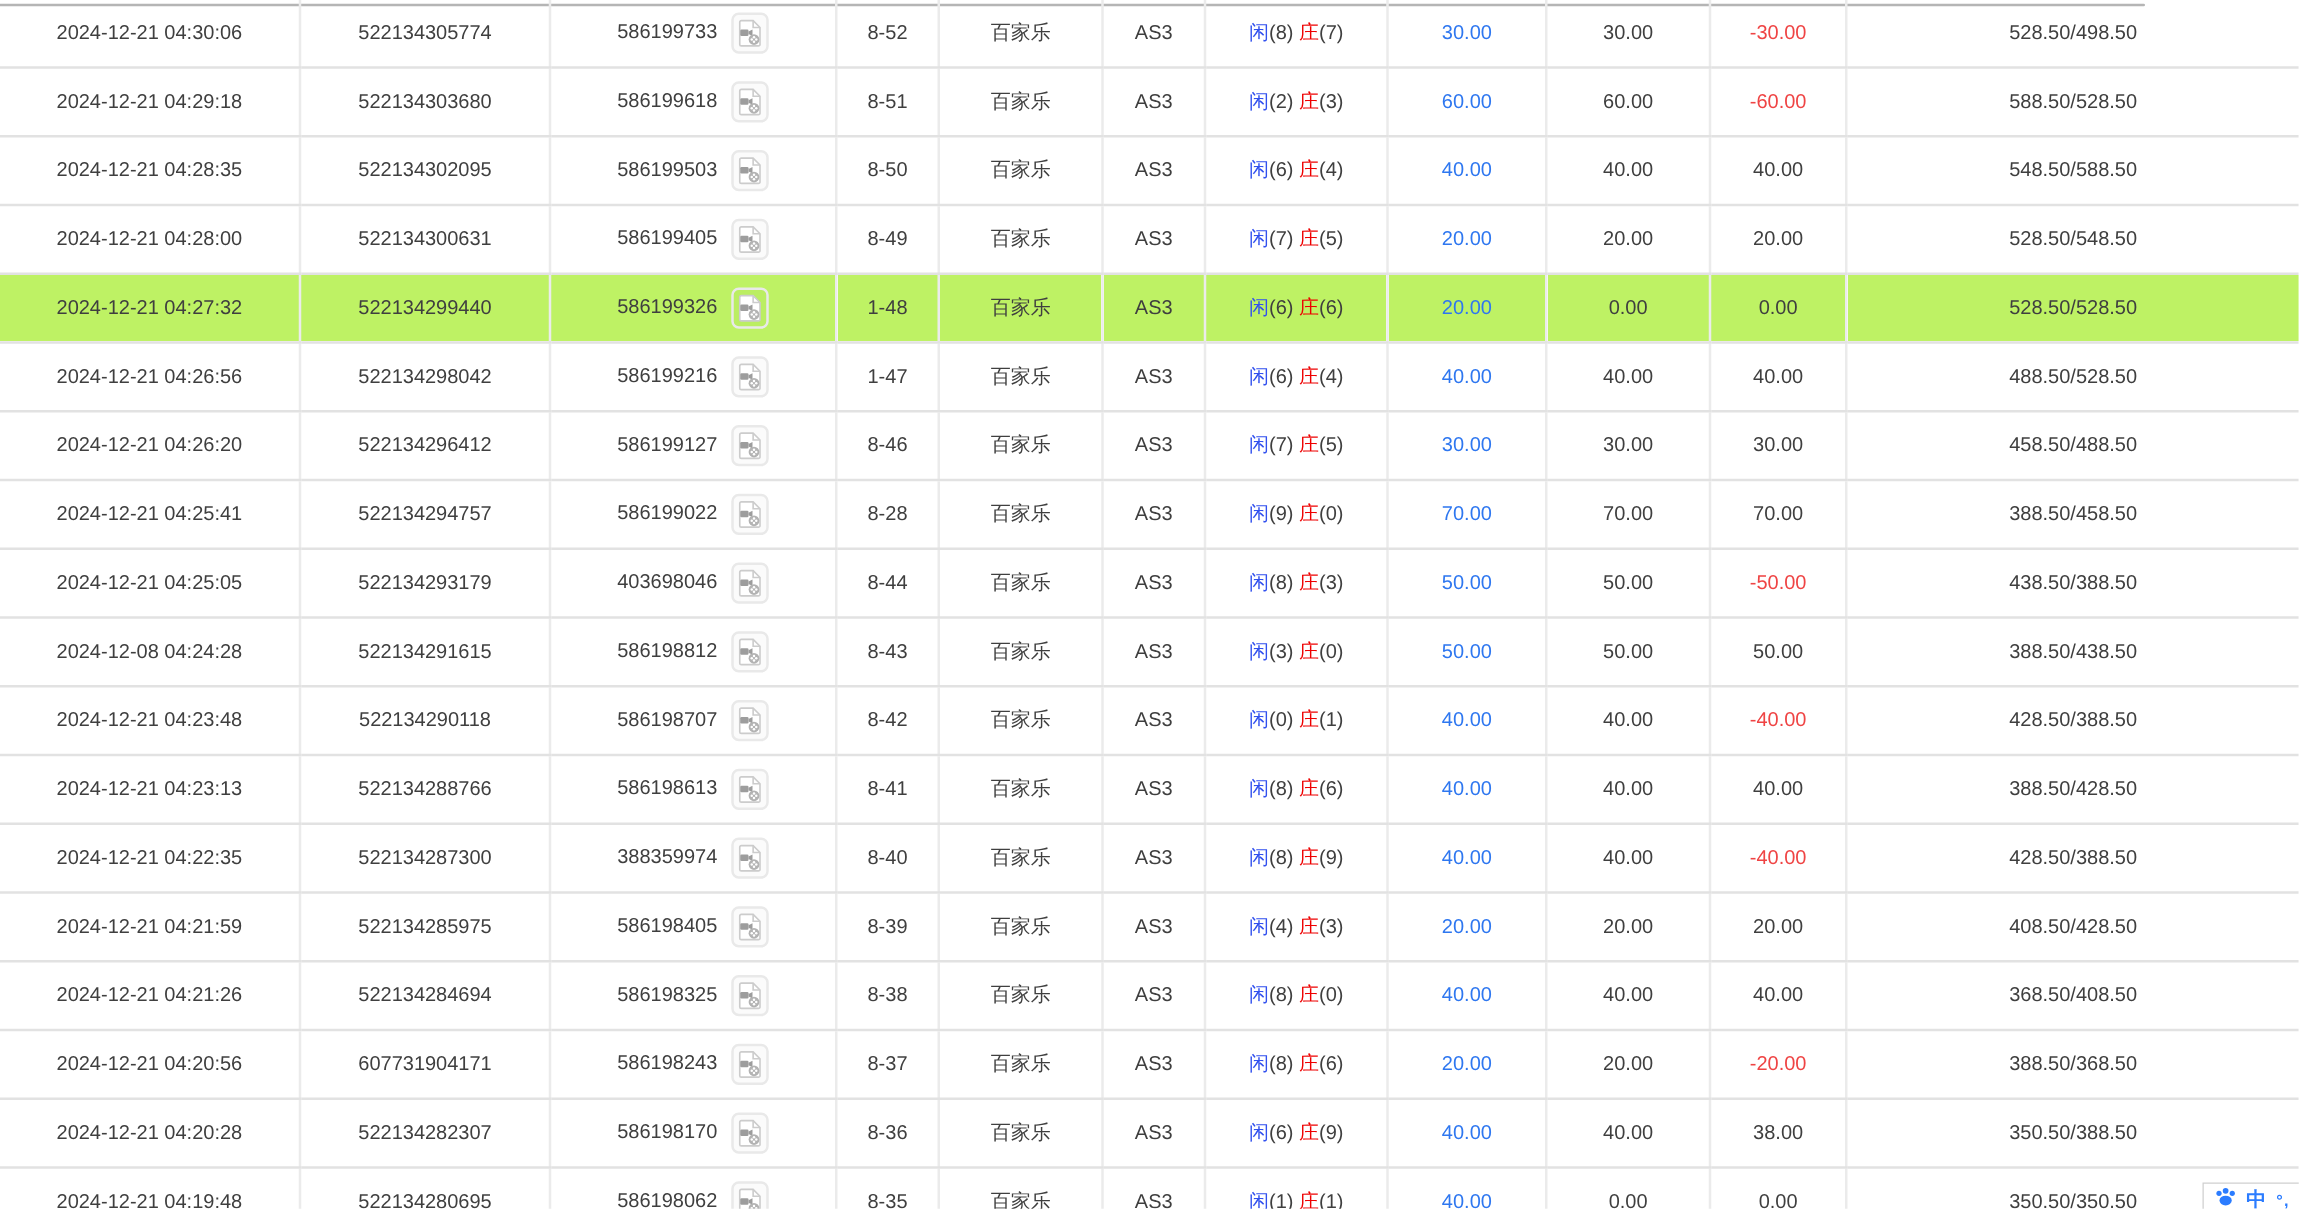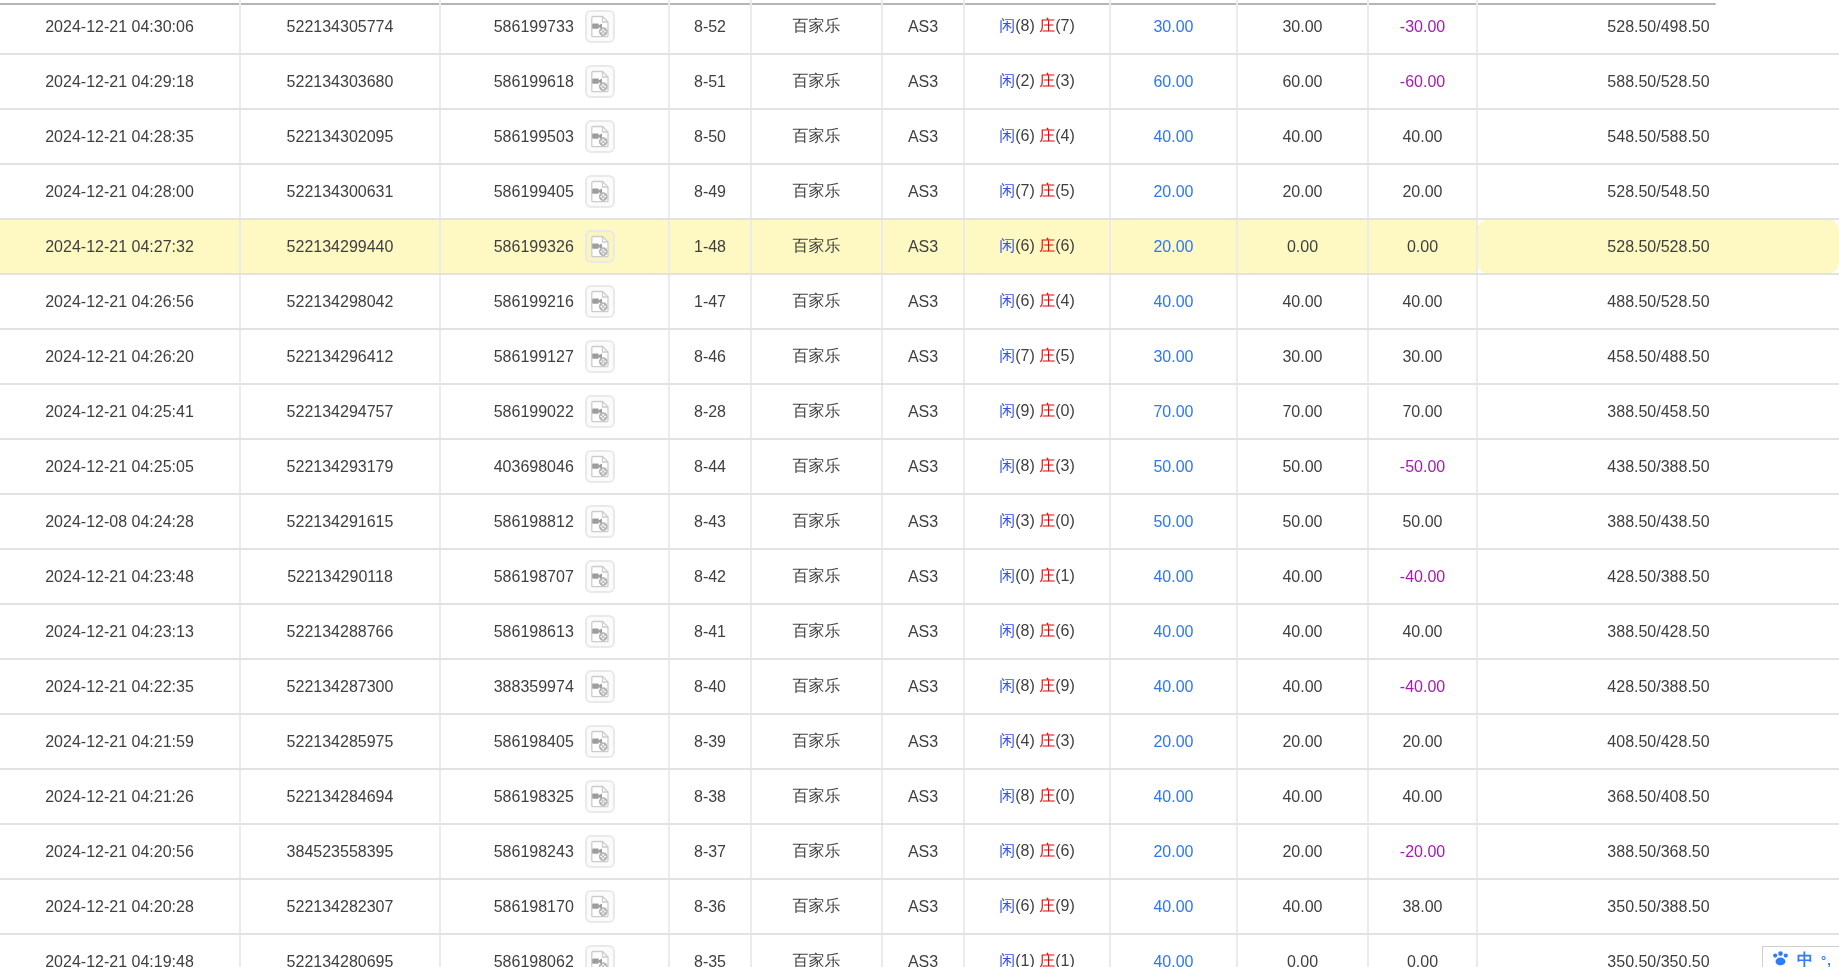--- a/index.html
+++ b/index.html
@@ -14,26 +14,26 @@
   }
   table.records{
     border-collapse:collapse;table-layout:fixed;width:1839px;
     position:absolute;top:0;left:0;
   }
   td{
     height:53px;padding:0;text-align:center;vertical-align:middle;
     font-size:16px;border-right:2px solid #ebebeb;border-bottom:2px solid #e2e2e2;
     white-space:nowrap;overflow:hidden;
   }
-  td:last-child{border-right:none;border-radius:12px;}
-  tr.highlight td{background:#fef9c3;}
+  td:last-child{border-right:none;}
+  tr.highlight td{background:#bef264;}
   .lbl-blue{color:#3150ee;}
   .lbl-red{color:#ee0000;}
   td.c-bet{color:#2e77f0;cursor:pointer;}
-  td.c-winloss.neg{color:#a21caf;}
+  td.c-winloss.neg{color:#ef4444;}
   .gid{vertical-align:middle;}
   .video-btn{
     display:inline-flex;align-items:center;justify-content:center;
     width:30px;height:33px;margin-left:7px;padding:0;vertical-align:middle;
     border:2px solid #e9e9e9;border-radius:6px;background:rgba(0,0,0,0.015);
     cursor:pointer;
   }
   .ime-bar{
     position:absolute;left:1762px;top:946px;width:90px;height:24px;
     background:#ffffff;border:1px solid #cfcfcf;
@@ -524,21 +524,21 @@
       <span class="lbl-blue">闲</span><span>(8)</span>
       <span class="lbl-red">庄</span><span>(0)</span>
     </td>
     <td class="c-bet">40.00</td>
     <td class="c-valid">40.00</td>
     <td class="c-winloss">40.00</td>
     <td class="c-balance">368.50/408.50</td>
   </tr>
       <tr>
     <td class="c-time">2024-12-21 04:20:56</td>
-    <td class="c-betid">384523558395</td>
+    <td class="c-betid">607731904171</td>
     <td class="c-gameid">
       <span class="gid">586198243</span>
       <button class="video-btn" type="button">
         <svg width="20" height="23" viewBox="0 0 20 23" aria-hidden="true">
           <path d="M3 1.5 h9.5 L18 7 v13.5 a1.2 1.2 0 0 1 -1.2 1.2 H3 a1.2 1.2 0 0 1 -1.2 -1.2 V2.7 A1.2 1.2 0 0 1 3 1.5 Z" fill="#ffffff" stroke="#cccccc" stroke-width="1.3"></path>
           <path d="M12.5 1.5 V7 H18" fill="none" stroke="#cccccc" stroke-width="1.3"></path>
           <rect x="2.2" y="8.6" width="6.6" height="5.2" rx="1" fill="#9d9d9d"></rect>
           <path d="M8.8 10.2 L12 8.6 V13.8 L8.8 12.2 Z" fill="#9d9d9d"></path>
           <circle cx="13.2" cy="16.6" r="4.3" fill="#b3b3b3"></circle>
           <circle cx="13.2" cy="14.8" r="1" fill="#ffffff"></circle>

